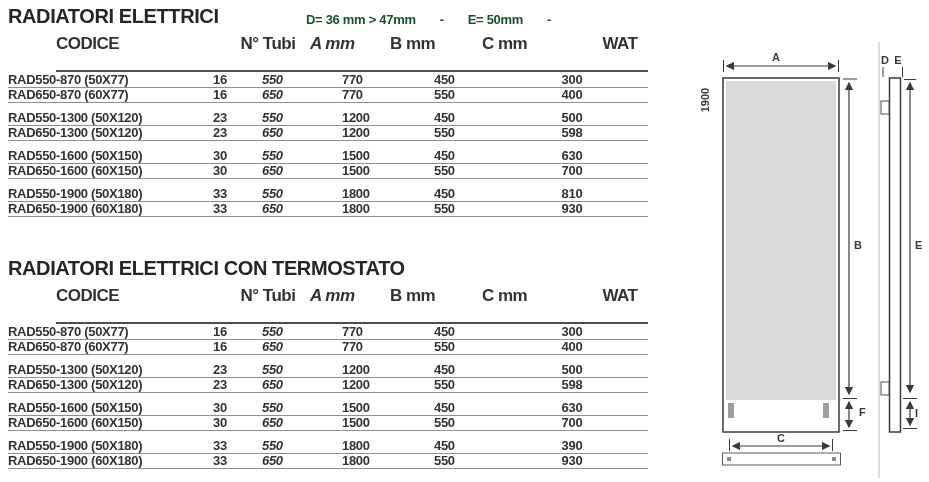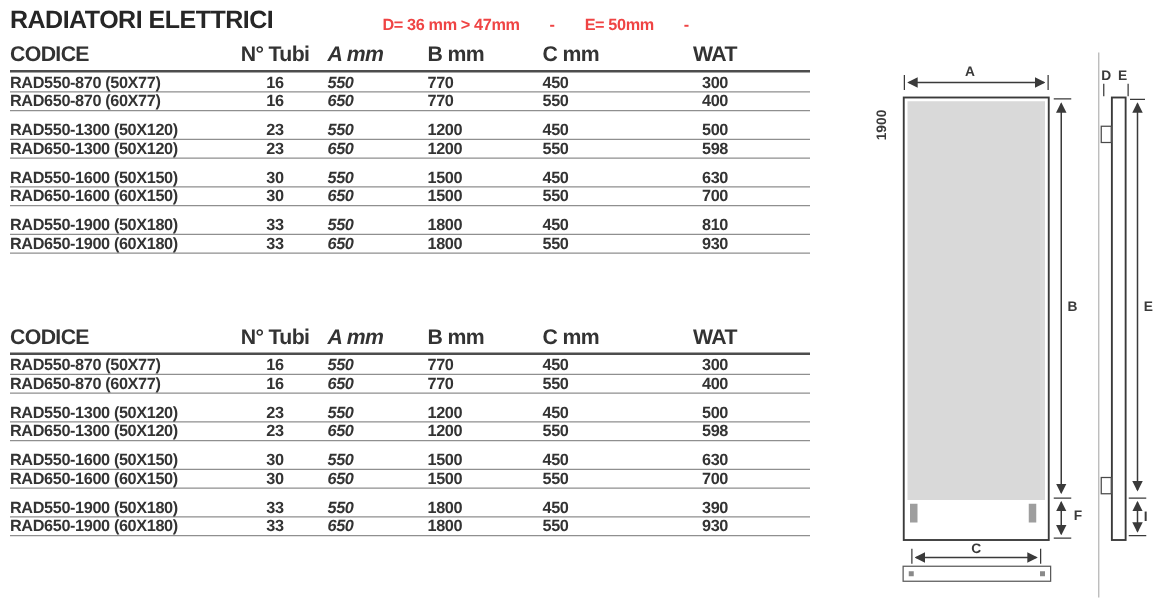--- a/index.html
+++ b/index.html
@@ -11,26 +11,26 @@
   .tbl{position:absolute;left:8px;width:640px;}
   #t1{top:8px;}
   #t2{top:260px;}
   .tbl-title{
     font-size:20px;font-weight:bold;letter-spacing:-0.4px;
     line-height:17px;margin-bottom:9px;color:#262626;
   }
   .legend{
     position:absolute;left:306px;top:12px;width:400px;
     display:flex;align-items:center;column-gap:24px;
-    font-size:13px;font-weight:bold;letter-spacing:-0.3px;color:#ef4444;
+    font-size:13px;font-weight:bold;letter-spacing:-0.3px;color:#14532d;
   }
   .hdr{
     display:flex;align-items:flex-end;
     font-size:17px;font-weight:bold;letter-spacing:-0.5px;
-    border-bottom:2.5px solid #4d4d4d;padding-bottom:2px;color:#333333;
+    border-bottom:2.5px solid #4d4d4d;padding-bottom:16px;color:#333333;margin-left:48px;
   }
   .row{
     display:flex;align-items:center;height:14.5px;
     font-size:13px;font-weight:bold;letter-spacing:-0.3px;
     border-bottom:1.5px solid #8f8f8f;color:#333333;
   }
   .row.gap{margin-bottom:7px;}
   .c{flex-shrink:0;white-space:nowrap;}
   .c0{width:170px;text-align:left;}
   .c1{width:84px;text-align:center;}
@@ -126,20 +126,21 @@
 </div>
 
 <div class="legend">
   <span>D= 36 mm &gt; 47mm</span>
   <span>-</span>
   <span>E= 50mm</span>
   <span>-</span>
 </div>
 
 <div class="tbl" id="t2">
+  <div class="tbl-title">RADIATORI ELETTRICI CON TERMOSTATO</div>
   <div>
       <div class="hdr">
         <span class="c c0">CODICE</span>
         <span class="c c1">N° Tubi</span>
         <span class="c c2">A mm</span>
         <span class="c c3">B mm</span>
         <span class="c c4">C mm</span>
         <span class="c c5">WAT</span>
       </div>
       <div class="row">

